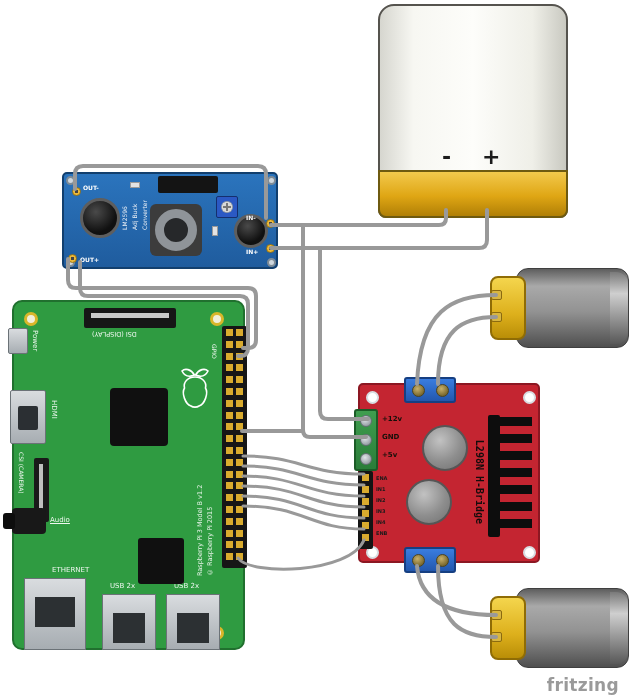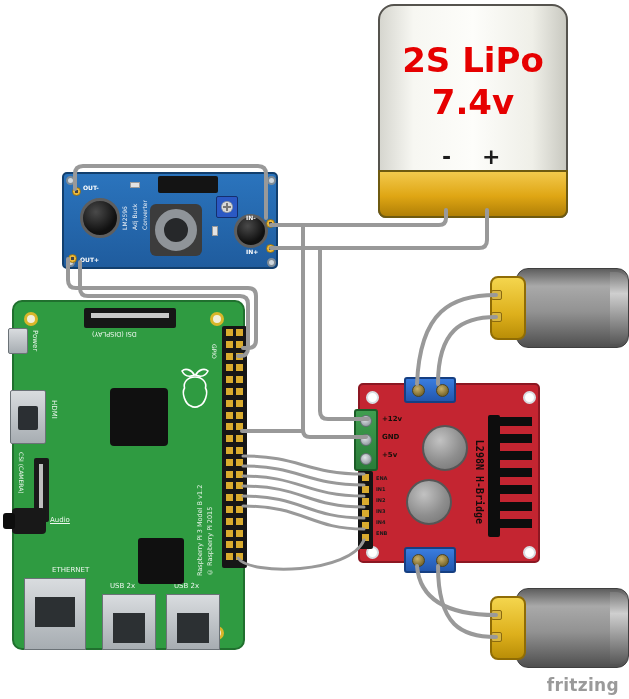--- a/index.html
+++ b/index.html
@@ -115,22 +115,20 @@
   #watermark { position: absolute; right: 10px; bottom: 4px; z-index: 30;
     font-size: 17px; font-weight: bold; letter-spacing: 0.3px; color: #9a9a9a; }
 </style>
 </head>
 <body>
 
 <div id="canvas">
 
   <div id="battery" class="abs">
     <div class="band"></div>
-    <div class="batt-line" style="top:34px;">2S LiPo</div>
-    <div class="batt-line" style="top:76px;">7.4v</div>
     <div class="batt-term" style="left:62px; top:138px;">-</div>
     <div class="batt-term" style="left:102px; top:138px;">+</div>
   </div>
 
   <div id="buck" class="abs">
     <div class="buck-hole" style="left:2px; top:2px;"></div>
     <div class="buck-hole" style="left:203px; top:2px;"></div>
     <div class="buck-hole" style="left:2px; top:84px;"></div>
     <div class="buck-hole" style="left:203px; top:84px;"></div>
     <div class="cap" style="left:16px; top:24px; width:40px; height:40px;"></div>

